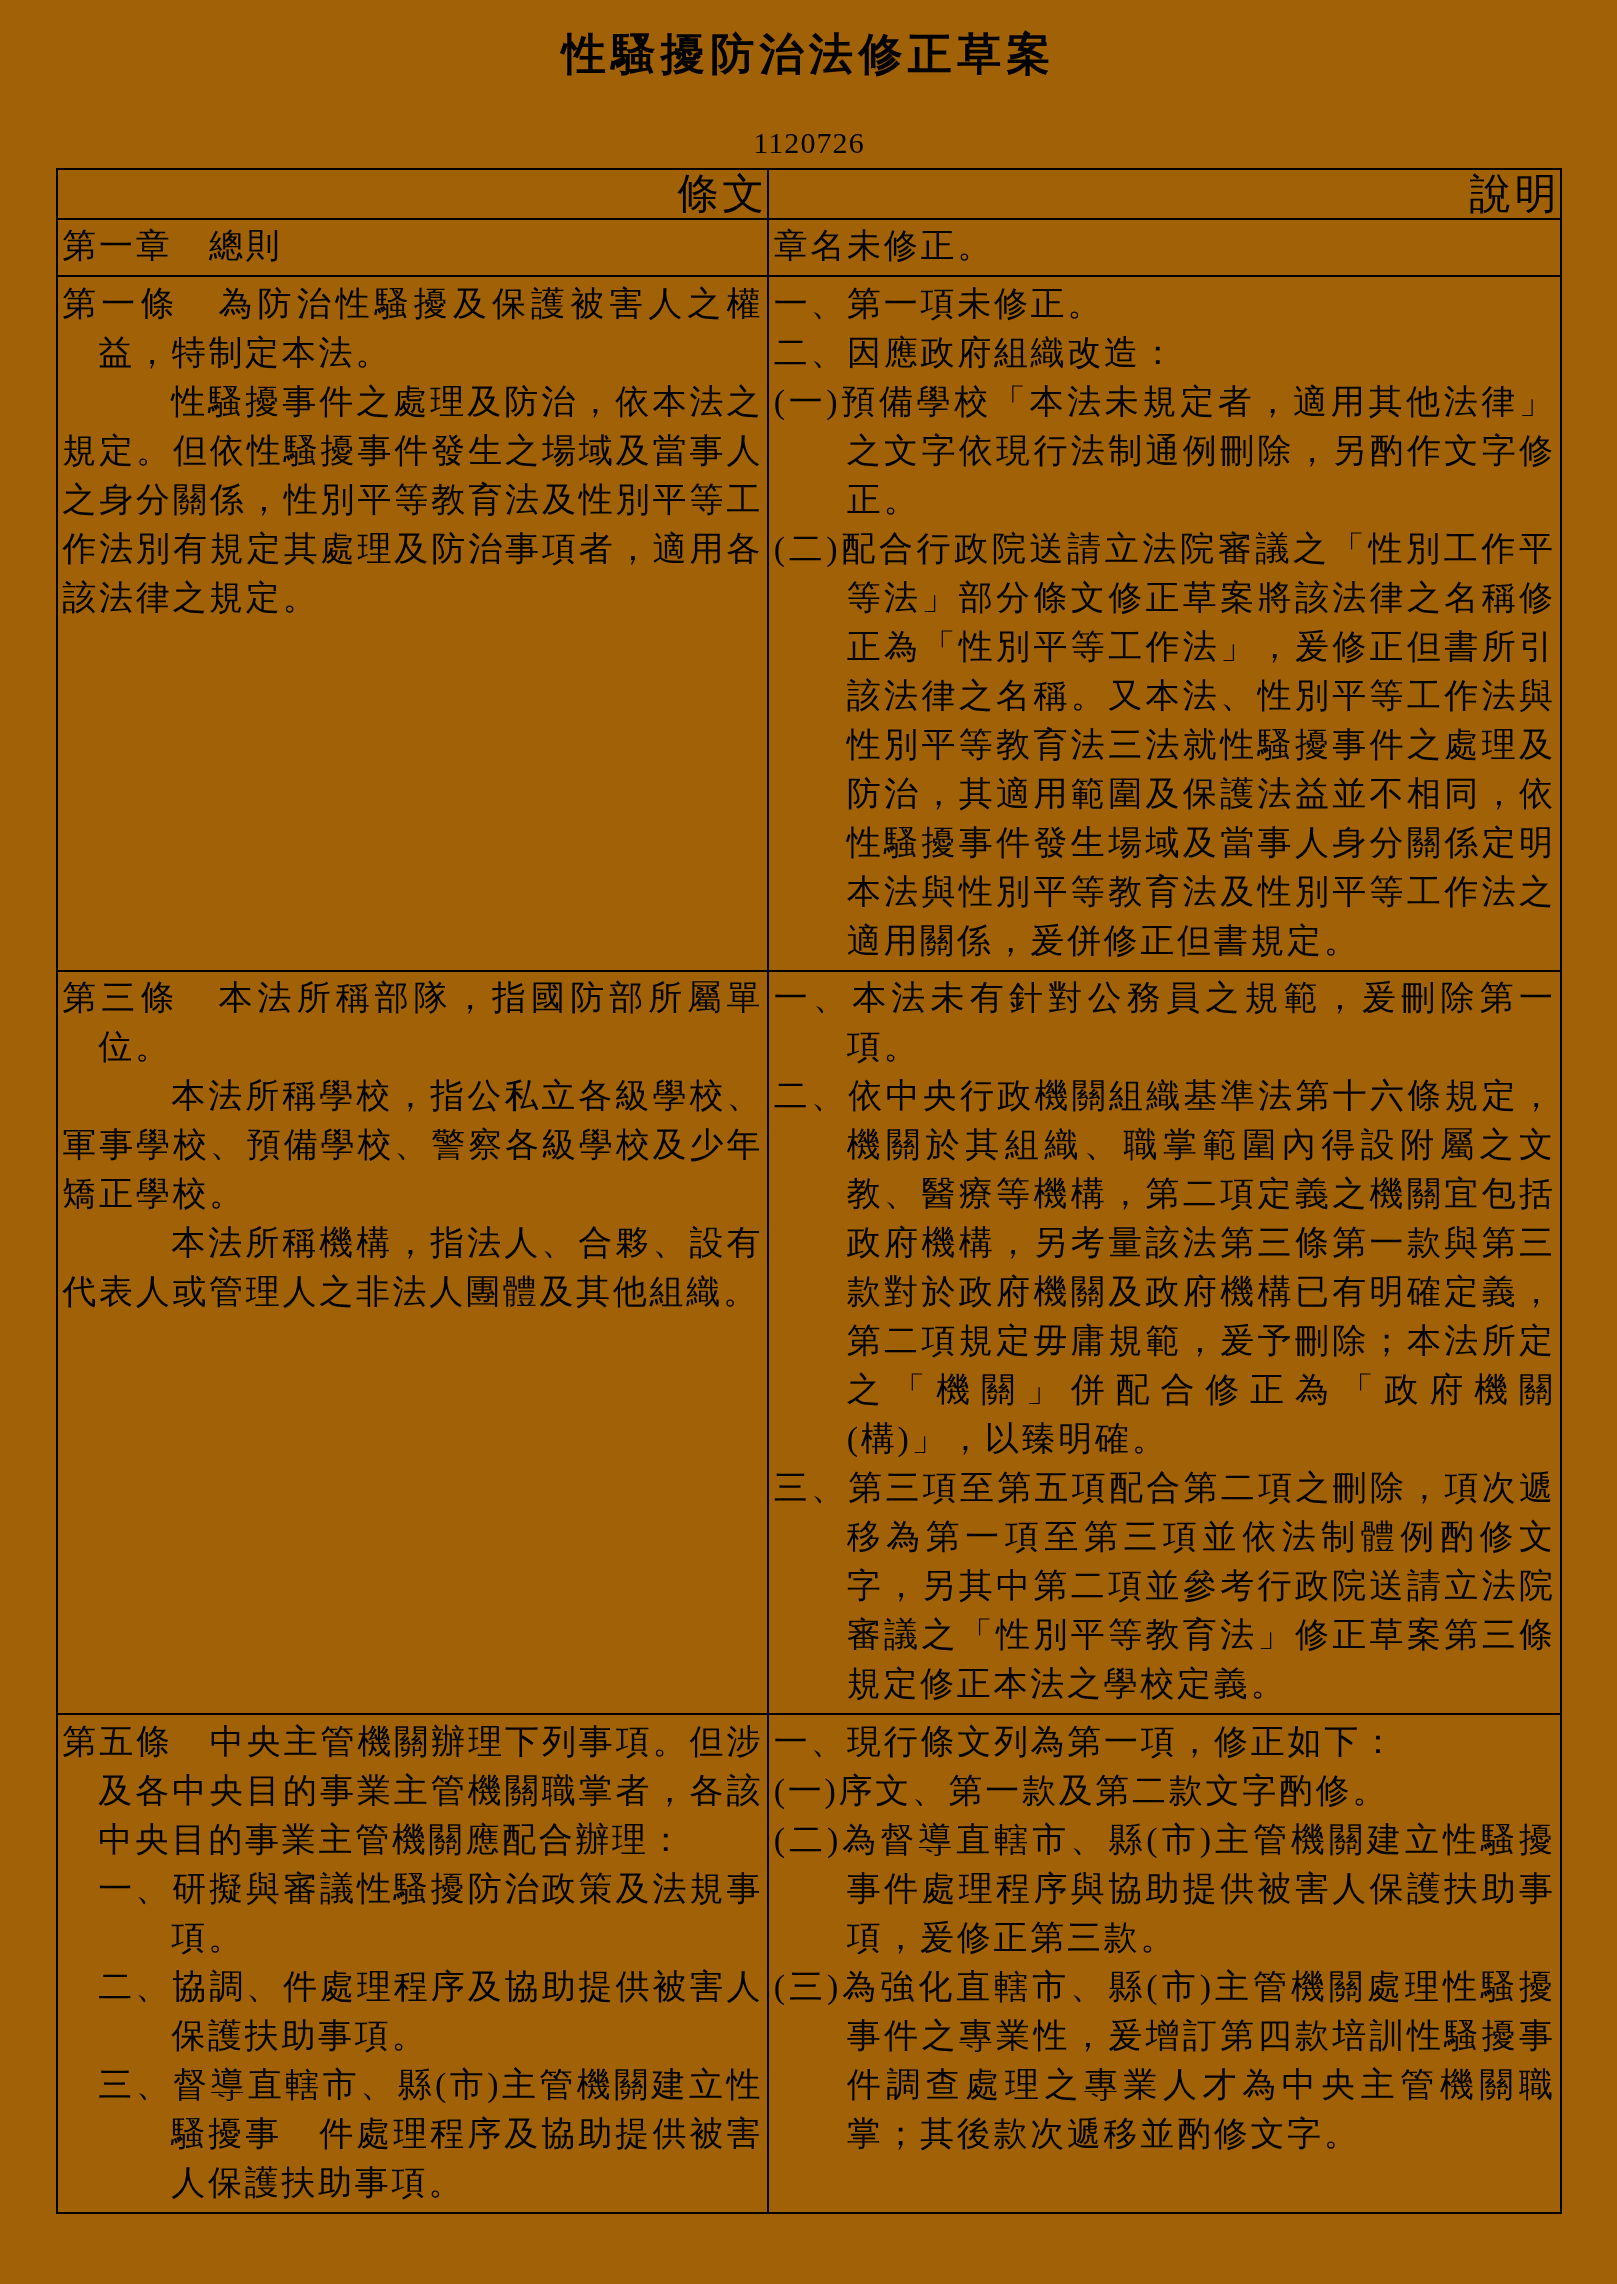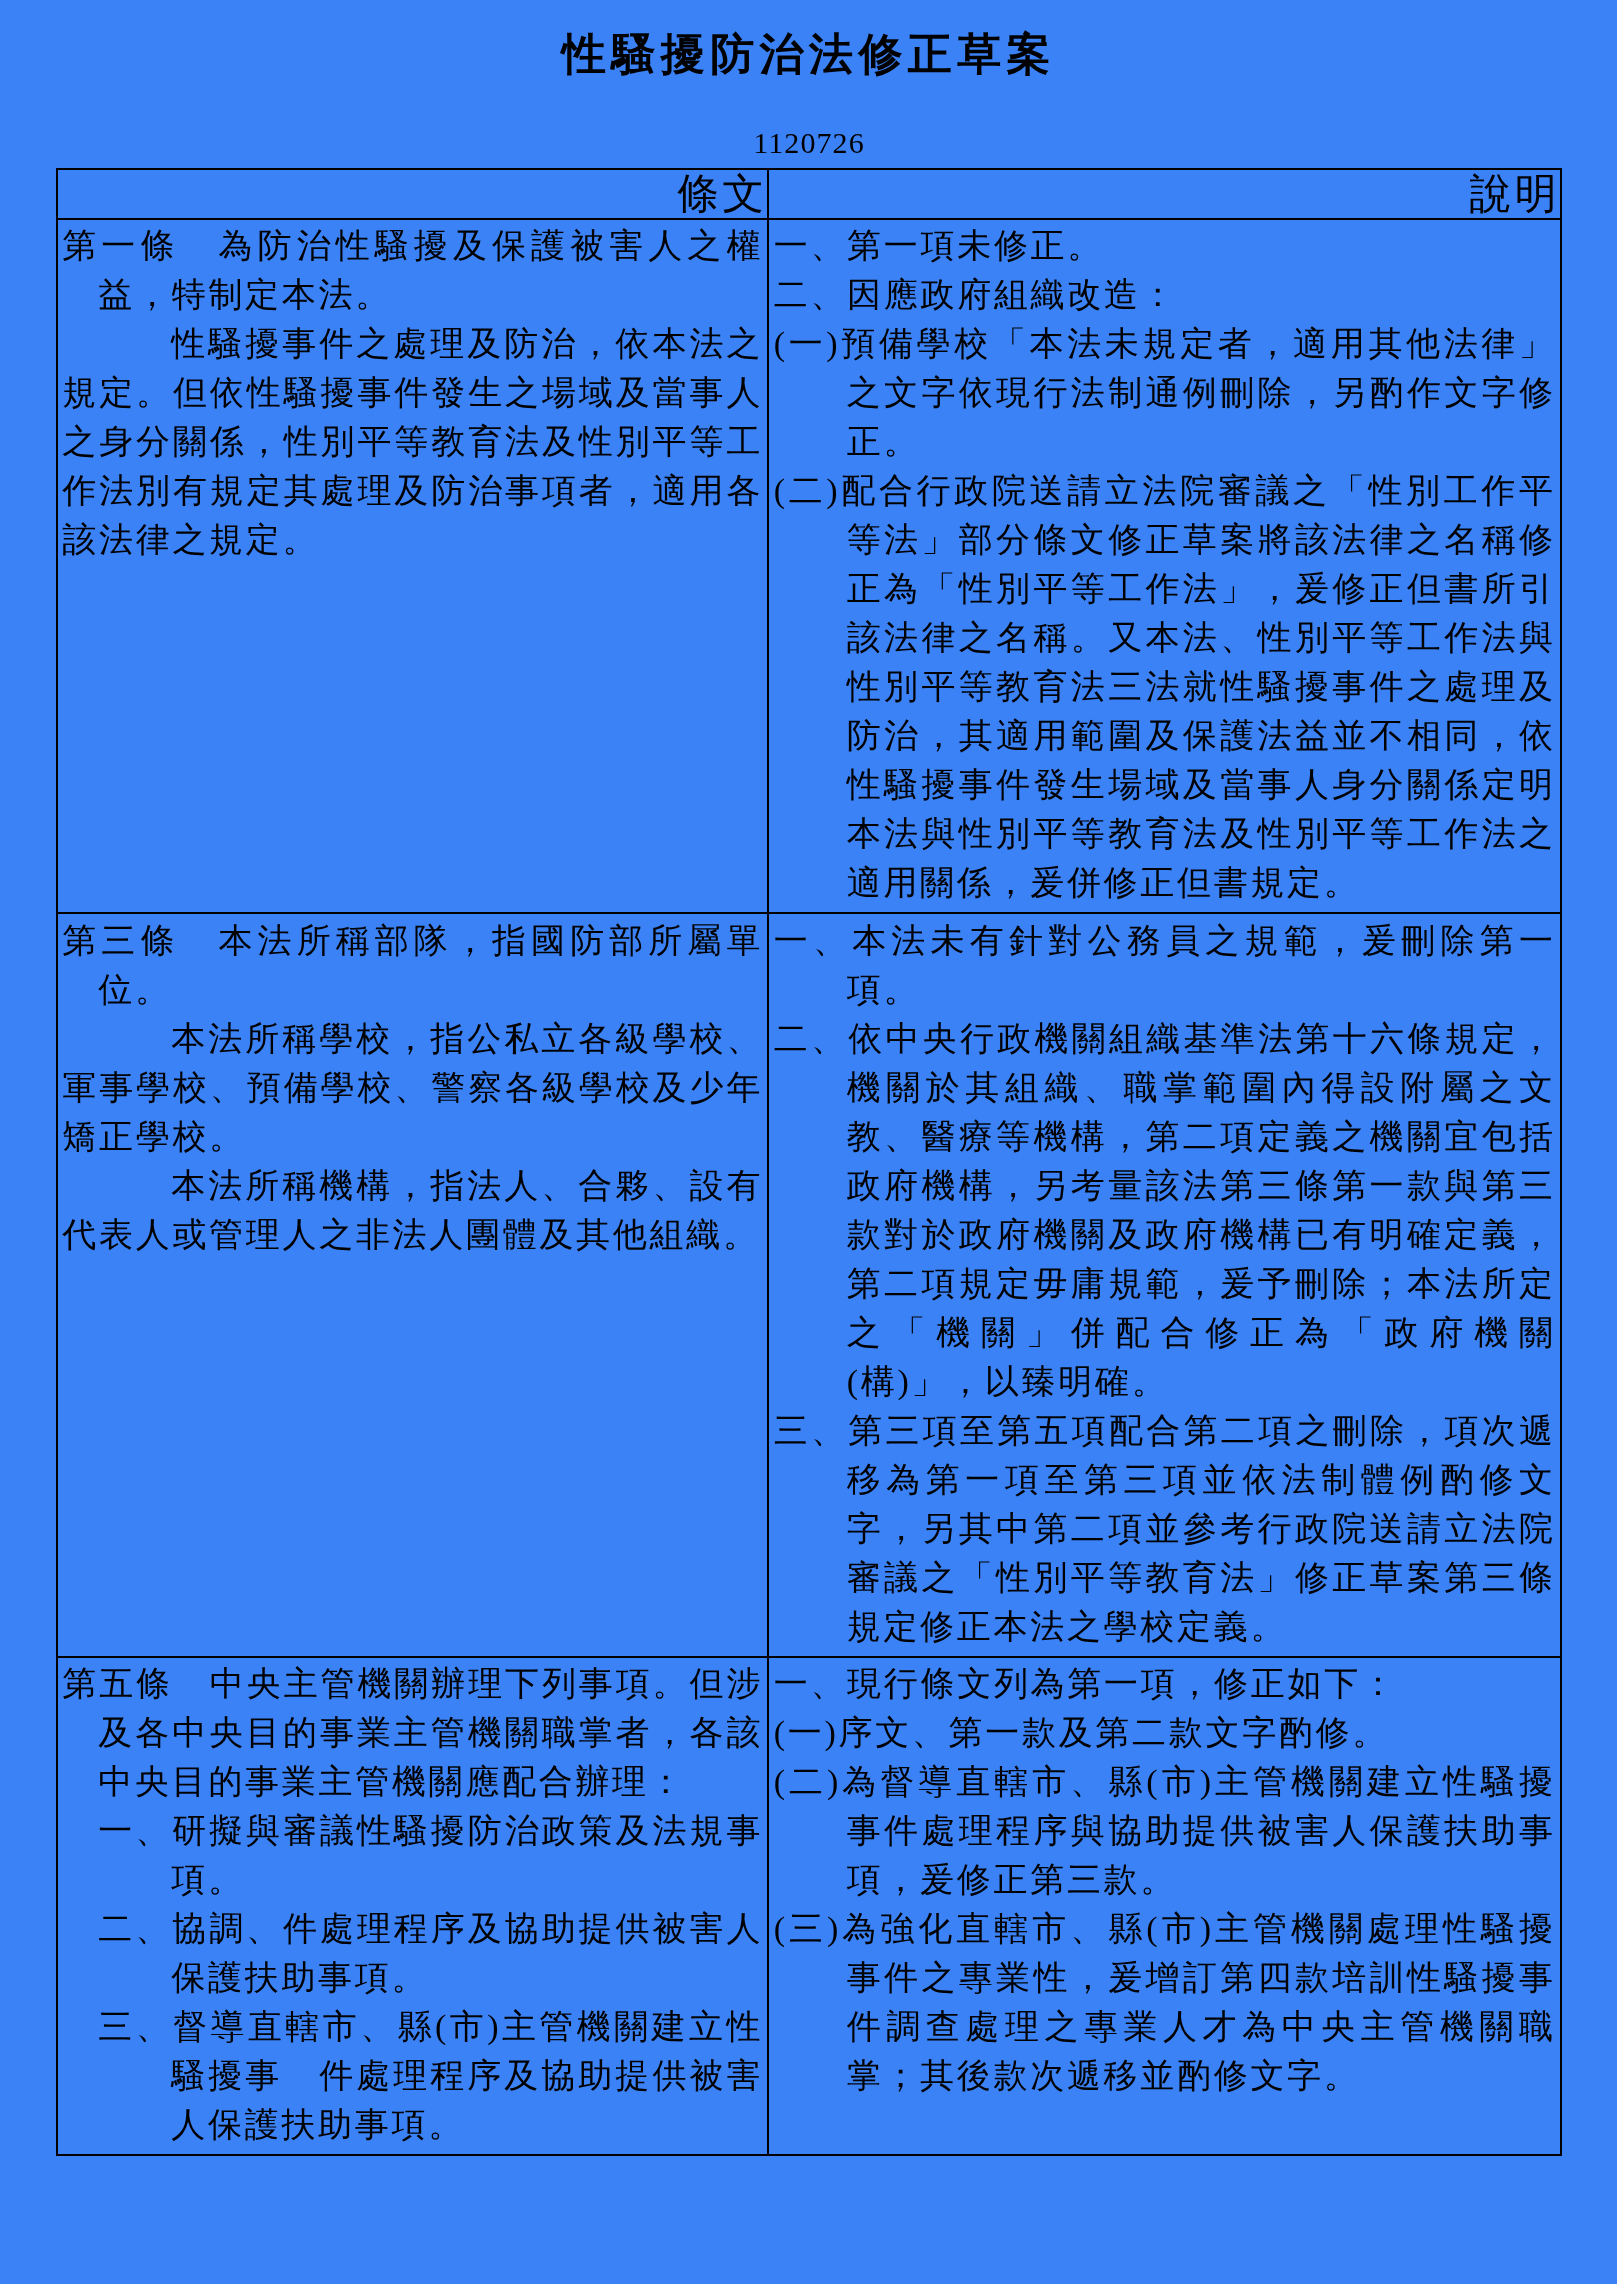--- a/index.html
+++ b/index.html
@@ -1,20 +1,20 @@
 <!DOCTYPE html>
 <html lang="zh-Hant" style="font-size:8.7px"><head>
 <meta charset="utf-8">
 <style>
   * { margin: 0; padding: 0; box-sizing: border-box; }
   html, body { background: #ffffff; }
   .page {
     width: 1618px;
     height: 2284px;
-    background: #3b82f6;
+    background: #a16207;
     color: #000000;
     font-family: "Liberation Serif", "DejaVu Serif", serif;
     overflow: hidden;
     position: relative;
   }
   .content { margin: 0 56px; }
   .title {
     text-align: center;
     font-size: 44px;
     font-weight: bold;
@@ -75,20 +75,28 @@
       </colgroup>
       <thead>
         <tr>
           <th>條文</th>
           <th>說明</th>
         </tr>
       </thead>
       <tbody id="table-body">
           <tr>
             <td>
+              <div class="p plain">第一章　總則</div>
+            </td>
+            <td>
+              <div class="p plain">章名未修正。</div>
+            </td>
+          </tr>
+          <tr>
+            <td>
               <div class="p art">第一條　為防治性騷擾及保護被害人之權益，特制定本法。</div>
               <div class="p ind3">性騷擾事件之處理及防治，依本法之規定。但依性騷擾事件發生之場域及當事人之身分關係，性別平等教育法及性別平等工作法別有規定其處理及防治事項者，適用各該法律之規定。</div>
             </td>
             <td>
               <div class="p hang2">一、第一項未修正。</div>
               <div class="p hang2">二、因應政府組織改造：</div>
               <div class="p hang2">(一)預備學校「本法未規定者，適用其他法律」之文字依現行法制通例刪除，另酌作文字修正。</div>
               <div class="p hang2">(二)配合行政院送請立法院審議之「性別工作平等法」部分條文修正草案將該法律之名稱修正為「性別平等工作法」，爰修正但書所引該法律之名稱。又本法、性別平等工作法與性別平等教育法三法就性騷擾事件之處理及防治，其適用範圍及保護法益並不相同，依性騷擾事件發生場域及當事人身分關係定明本法與性別平等教育法及性別平等工作法之適用關係，爰併修正但書規定。</div>
             </td>
           </tr>

